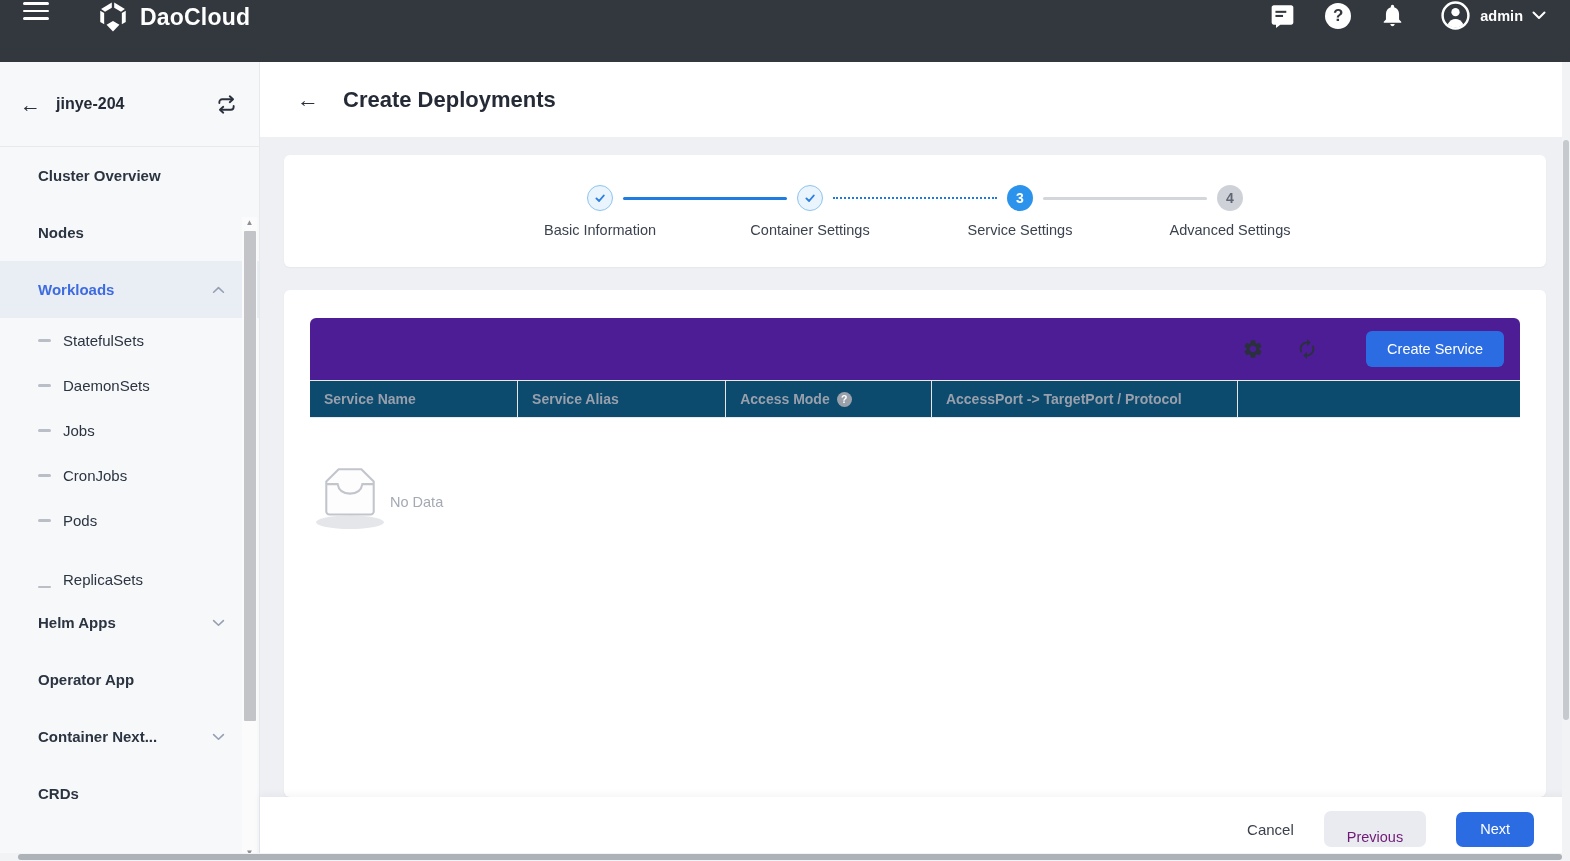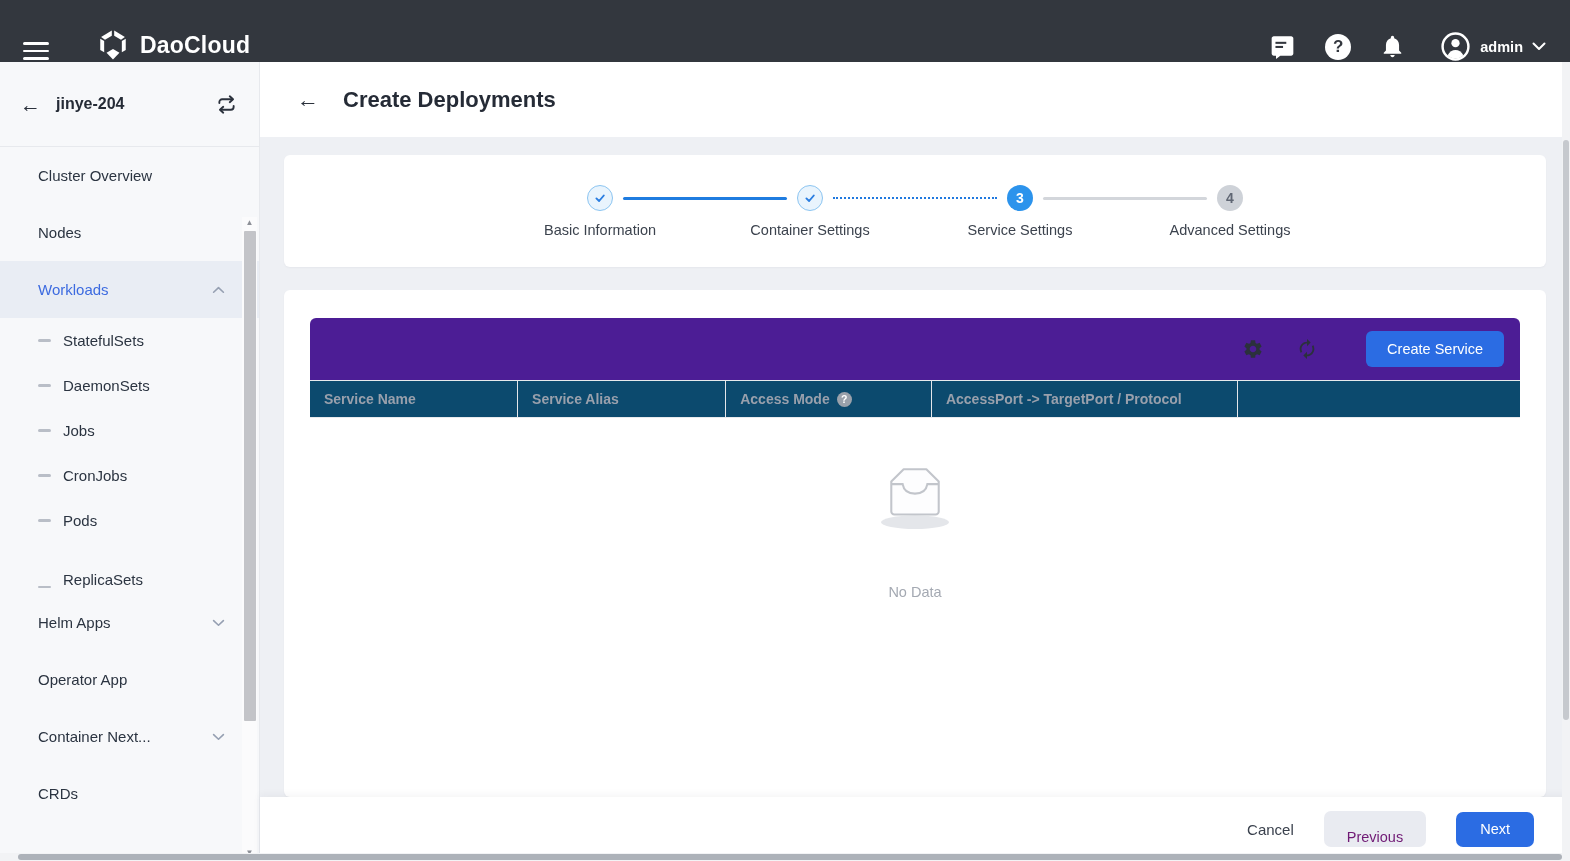--- a/index.html
+++ b/index.html
@@ -5,21 +5,21 @@
   * { margin:0; padding:0; box-sizing:border-box; }
   html,body { width:1570px; height:861px; overflow:hidden; }
   body {
     font-family:"Liberation Sans","DejaVu Sans",sans-serif;
     background:#eef0f4; color:#2b313c; position:relative;
   }
   .app { width:1570px; height:861px; display:flex; flex-direction:column; position:relative; }
 
   
   .topbar {
-    height:62px; background:#33373e; display:flex; align-items:flex-end;
+    height:62px; background:#33373e; display:flex; align-items:flex-start;
     padding:0 24px 0 22px; flex:0 0 62px; position:relative; z-index:30;
   }
   .hamburger { width:30px; height:22px; display:flex; flex-direction:column; justify-content:space-between;
     background:none; border:none; cursor:pointer; margin-right:44px; padding:2px 1px;}
   .hamburger span { display:block; height:2.6px; background:#fff; border-radius:2px; }
   .hamburger span:nth-child(1){width:26px;} .hamburger span:nth-child(2){width:26px;} .hamburger span:nth-child(3){width:26px;}
   .brand { display:flex; align-items:center; gap:10px; }
   .brand-text { color:#fff; font-size:23px; font-weight:700; letter-spacing:.2px; }
   .topbar-right { margin-left:auto; display:flex; align-items:center; gap:29px; }
   .tb-iconbtn { background:none; border:none; cursor:pointer; display:flex; align-items:center; justify-content:center; }
@@ -34,21 +34,21 @@
   
   .sidebar { width:260px; flex:0 0 260px; background:#f7f8fa; border-right:1px solid #e7e9ed;
     position:relative; overflow:hidden; }
   .sidebar-head { height:85px; display:flex; align-items:center; padding:0 22px 0 20px;
     border-bottom:1px solid #e7e9ed; }
   .back-btn { background:none; border:none; cursor:pointer; font-size:21px; font-weight:700; color:#2b313c; line-height:1; }
   .cluster-name { font-size:16px; font-weight:700; color:#252b36; margin-left:15px; }
   .switch-btn { margin-left:auto; background:none; border:none; cursor:pointer; display:flex; }
   .menu { padding:0; }
   .menu-item { display:flex; align-items:center; padding:0 34px 0 38px; cursor:pointer; font-size:15px; color:#2b3441; }
-  .menu-item.top { height:57px; font-weight:400; }
+  .menu-item.top { height:57px; font-weight:700; }
   .menu-item.sub { height:45px; }
   .menu-item .dash { width:13px; height:2.5px; background:#b9bec7; border-radius:2px; margin-right:12px; flex:0 0 13px; }
   .menu-item.highlight { background:#e9edf4; }
   .menu-item.active > .mi-label { color:#3d6be0; }
   .menu-item .chev { margin-left:auto; display:flex; }
   .sub-gap-top { margin-top:6px; } .sub-gap-bottom { margin-bottom:6px;align-items:flex-end; }
 
   
   .side-scroll { position:absolute; top:155px; right:2px; bottom:0; width:15px; background:#fbfbfc; z-index:5; }
   .side-scroll .arr { position:absolute; left:0; width:15px; height:12px; color:#8d9097; font-size:8px; text-align:center; line-height:12px; }
@@ -88,21 +88,21 @@
     padding:0 21px; font-size:14.5px; font-family:inherit; cursor:pointer; }
   .toolbar .btn-primary { margin-left:16px; }
   .thead { height:38px; flex:0 0 38px; background:#0c4a6e; border-top:1px solid #e8eaed;
     border-bottom:1px solid #e8eaed; display:flex; }
   .th { display:flex; align-items:center; gap:7px; padding:0 14px; font-size:14px; font-weight:700;
     color:#99a0ac; border-right:1px solid #e4e6ea; overflow:hidden; white-space:nowrap; }
   .th:last-child { border-right:none; }
   .qmark { width:15px; height:15px; border-radius:50%; background:#9aa1ab; color:#fff; font-size:10.5px;
     font-weight:700; display:inline-flex; align-items:center; justify-content:center; flex:0 0 15px; }
   .tbody { flex:1; background:#fff; }
-  .empty { display:flex; flex-direction:column; align-items:center; padding-top:46px;gap:44px; }
+  .empty { display:flex; flex-direction:row; align-items:center; padding-top:46px; }
   .empty-text { margin-top:10px; font-size:14.5px; color:#a4a9b2; }
 
   
   .footer { height:64px; flex:0 0 64px; background:#fff; box-shadow:0 -2px 8px rgba(40,45,55,.05);
     display:flex; align-items:center; justify-content:flex-end; padding-right:36px; gap:30px; position:relative; z-index:10; }
   .btn-text { background:none; border:none; font-size:15px; color:#3a414d; font-family:inherit; cursor:pointer; }
   .btn-ghost { background:#e9ebf1; border:none; border-radius:7px; height:35px; padding:18px 23px;
     font-size:14.5px; color:#701a75; font-family:inherit; cursor:pointer; }
   .footer .btn-primary { height:35px; border-radius:7px; padding:0 24px; }
 

